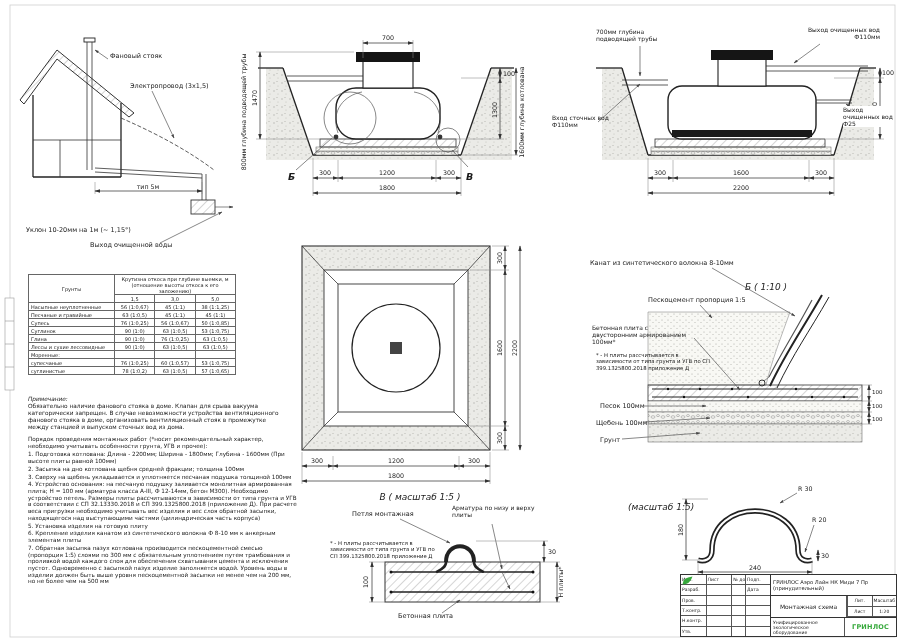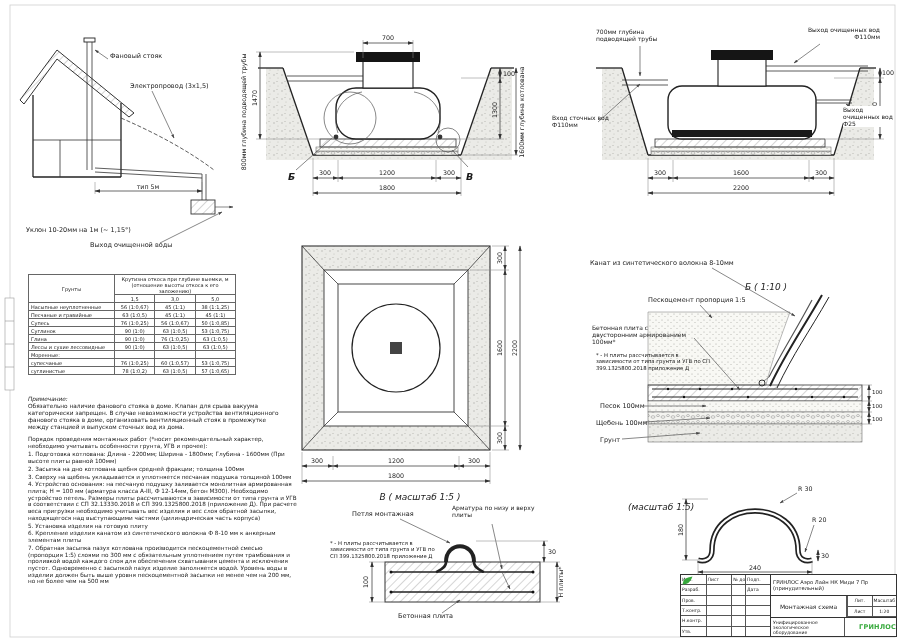--- a/index.html
+++ b/index.html
@@ -49,21 +49,21 @@
                 display:flex; align-items:center; }
   .tb-mid { height:22px; border-bottom:1px solid #333; display:flex; }
   .tb-doc { flex:1; display:flex; align-items:center; justify-content:center; font-size:6px; }
   .tb-scale { width:50px; border-left:0.5px solid #555; display:grid;
               grid-template-columns:1fr 1fr; grid-template-rows:1fr 1fr; }
   .tb-scale > div { border-left:0.5px solid #555; border-bottom:0.5px solid #555;
                     display:flex; align-items:center; justify-content:center; }
   .tb-bot { flex:1; display:flex; }
   .tb-org { flex:1; display:flex; align-items:center; padding:0 2px; font-size:4.6px; }
   .tb-logo { width:52px; border-left:0.5px solid #555; display:flex; align-items:center;
-             justify-content:flex-end; gap:2px; }
+             justify-content:center; gap:2px; }
   .logo-text { color:#37a93c; font-weight:bold; font-size:6.5px; letter-spacing:0.2px; }
 </style>
 </head>
 <body>
 
 <div class="sheet">
 
 <svg width="900" height="641" viewBox="0 0 900 641">
   <defs>
     <pattern id="hatch" width="6" height="6" patternUnits="userSpaceOnUse" patternTransform="rotate(45)">

